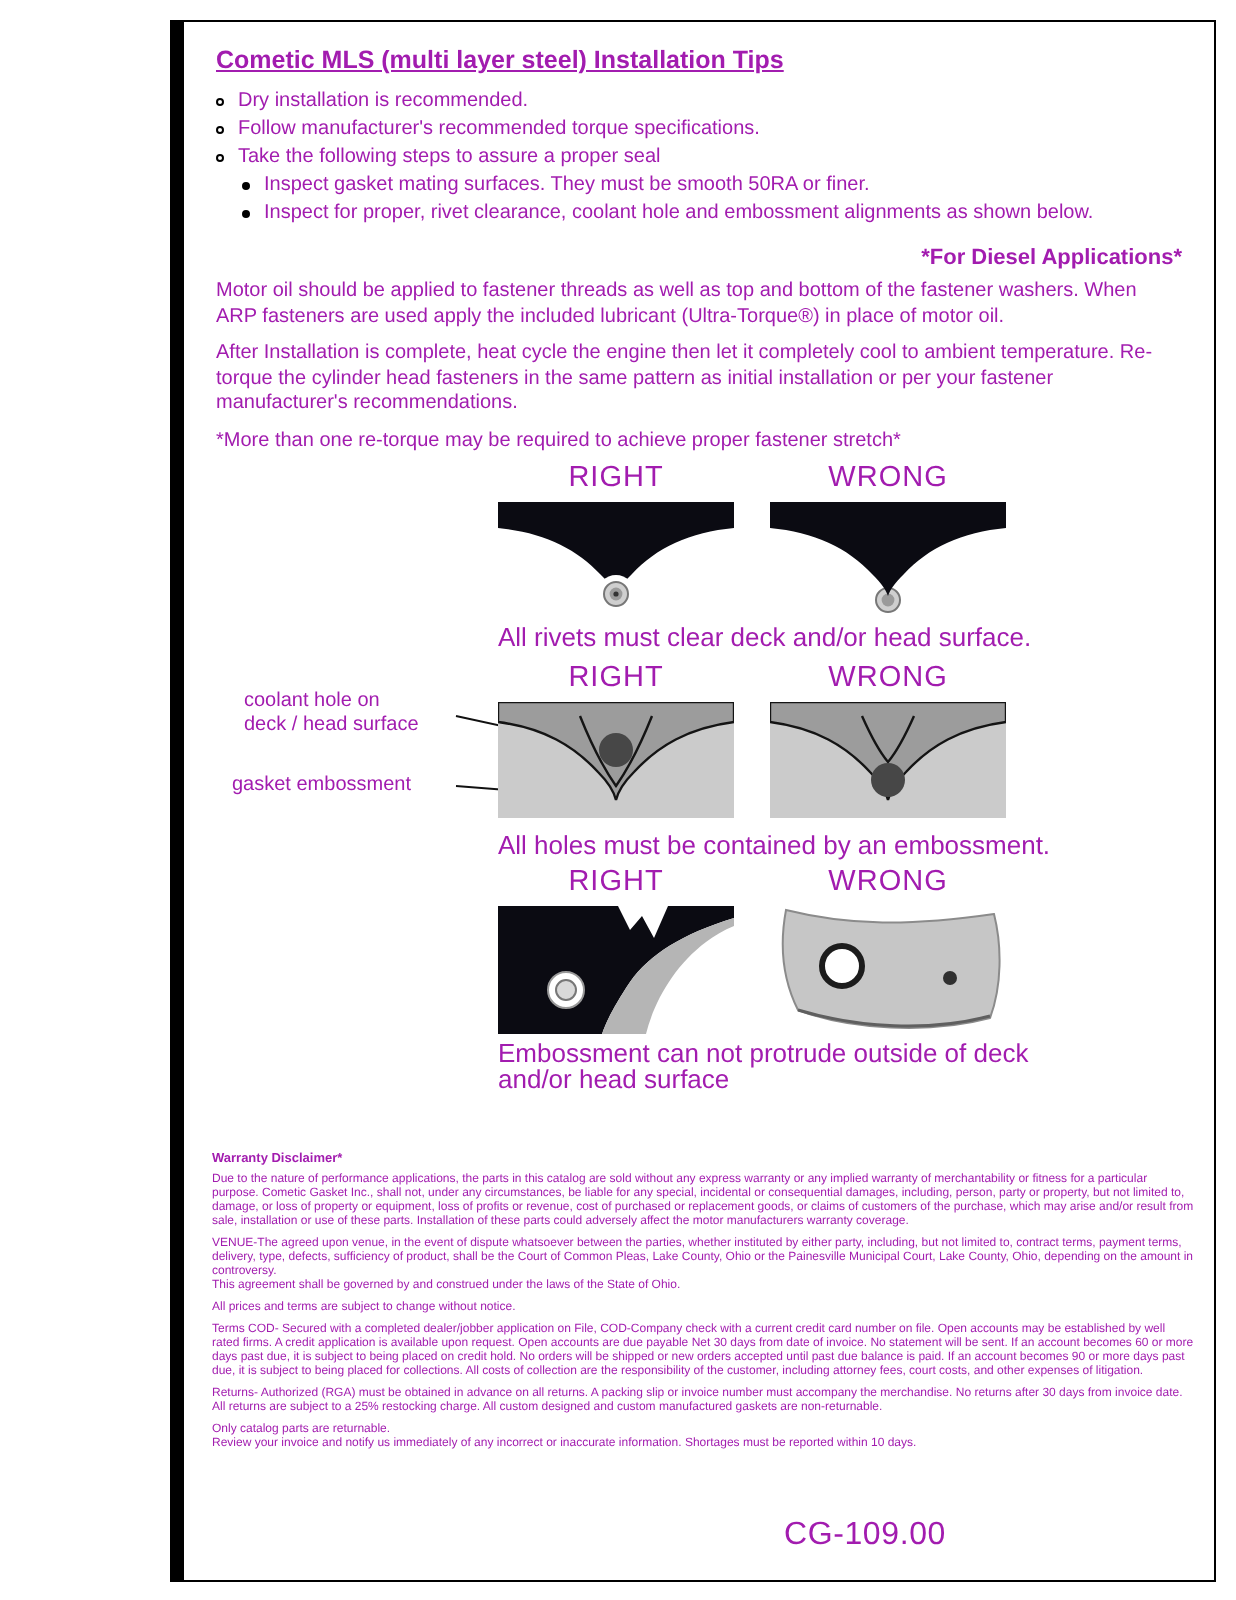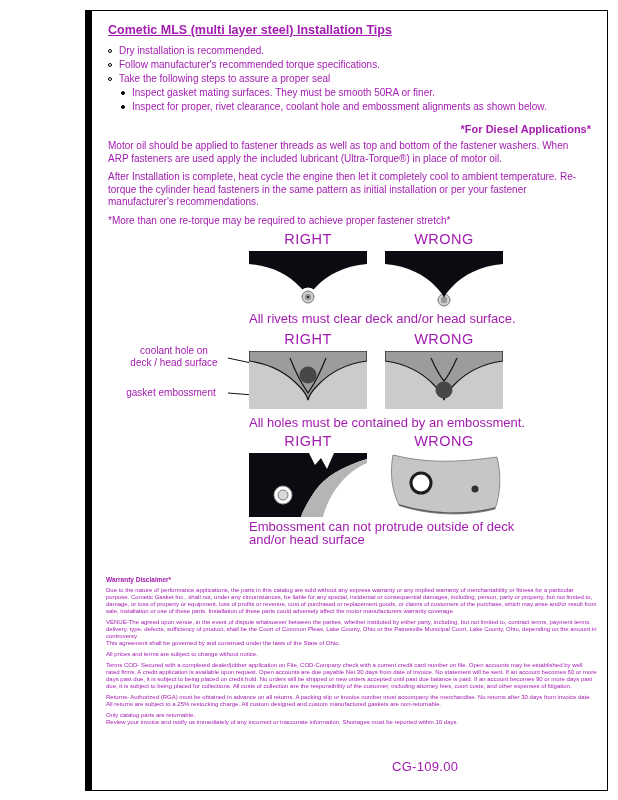--- a/index.html
+++ b/index.html
@@ -20,26 +20,26 @@
   .marker.filled { background:#000; }
   .diesel-heading { font-size:11px; font-weight:bold; margin:9px 0 5px 2px;text-align:right; }
   .para { font-size:10px; line-height:12.5px; margin:0 0 6px 2px; max-width:472px; }
   .note { margin-top:1px; }
 
   .diagrams { position:absolute; left:12px; top:220px; width:515px; height:322px; }
   .connectors { position:absolute; left:0; top:0; pointer-events:none; }
   .col-header { position:absolute; width:118px; text-align:center; font-size:14.5px; letter-spacing:0.5px; }
   .panel { position:absolute; width:118px; }
   .cap { position:absolute; font-size:13px; line-height:12.5px; white-space:pre-line; }
-  .callout { position:absolute; font-size:10px; line-height:12px; text-align:center; white-space:pre-line; }
+  .callout { position:absolute; font-size:10px; line-height:12px; text-align:left; white-space:pre-line; }
 
   .warranty { position:absolute; left:14px; right:10px; top:565px; }
   .w-head { font-size:6.5px; font-weight:bold; margin-bottom:4px; }
   .w-para { font-size:6px; line-height:7px; margin-bottom:4px; white-space:pre-line; }
-  .footer-code { position:absolute; left:300px; top:748px; font-size:13px; letter-spacing:0.3px; }
+  .footer-code { position:absolute; left:300px; top:748px; font-size:16px; letter-spacing:0.3px; }
 </style>
 </head>
 <body>
 
 <div class="page">
   <div class="sheet">
 
     <div class="content">
       <div class="title">Cometic MLS (multi layer steel) Installation Tips</div>
 

